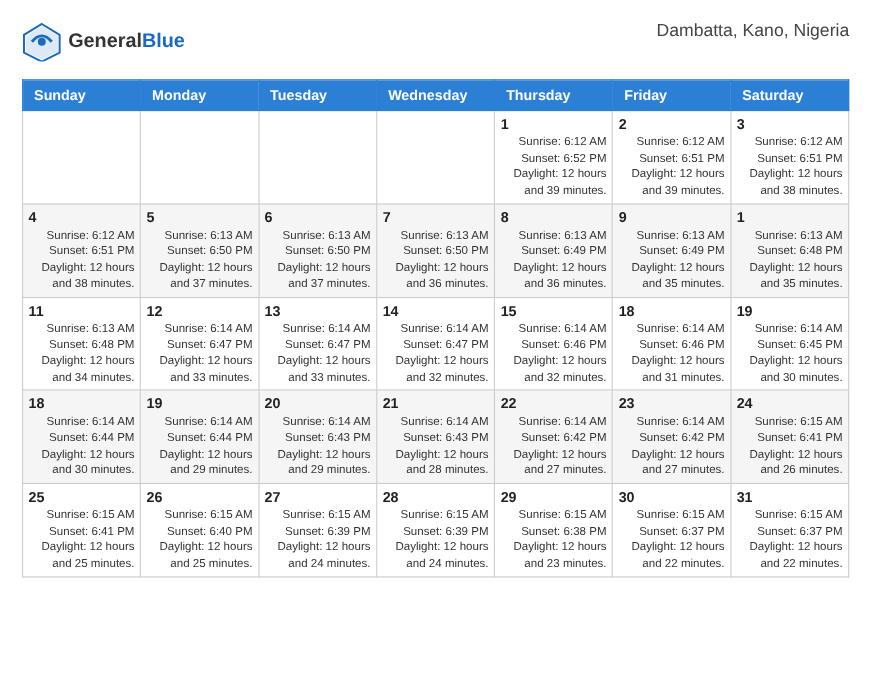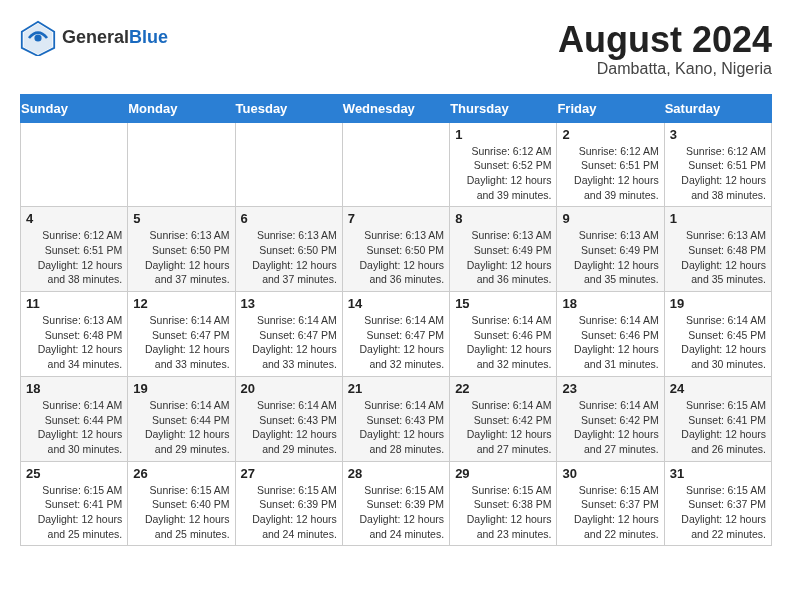--- a/index.html
+++ b/index.html
@@ -50,21 +50,21 @@
     }
     table {
       width: 100%;
       border-collapse: collapse;
       font-size: 11px;
     }
     thead tr th {
       background-color: #2b7fd4;
       color: #fff;
       text-align: left;
-      padding: 6px 0;
+      padding: 6px 10px;
       font-size: 13px;
       font-weight: bold;
       border: 1px solid #2b7fd4;
     }
     tbody tr td {
       border: 1px solid #ccc;
       vertical-align: top;
       padding: 4px 5px;
       width: calc(100% / 7);
       min-height: 70px;
@@ -100,21 +100,20 @@
       <polygon points="20,2 38,13 38,31 20,40 2,31 2,13" fill="none" stroke="#1a6abf" stroke-width="2"></polygon>
       <path d="M10,20 Q20,8 30,20" fill="none" stroke="#1a6abf" stroke-width="3"></path>
       <circle cx="20" cy="20" r="4" fill="#1a6abf"></circle>
     </svg>
     <div class="logo-text">
       <span class="general">General</span>
       <span class="blue">Blue</span>
     </div>
   </div>
   <div class="title-block">
-    <div class="month-title">August 2024</div>
     <div class="location">Dambatta, Kano, Nigeria</div>
   </div>
 </div>
 
 <table>
   <thead>
     <tr>
     <th>Sunday</th>
         <th>Monday</th>
         <th>Tuesday</th>

